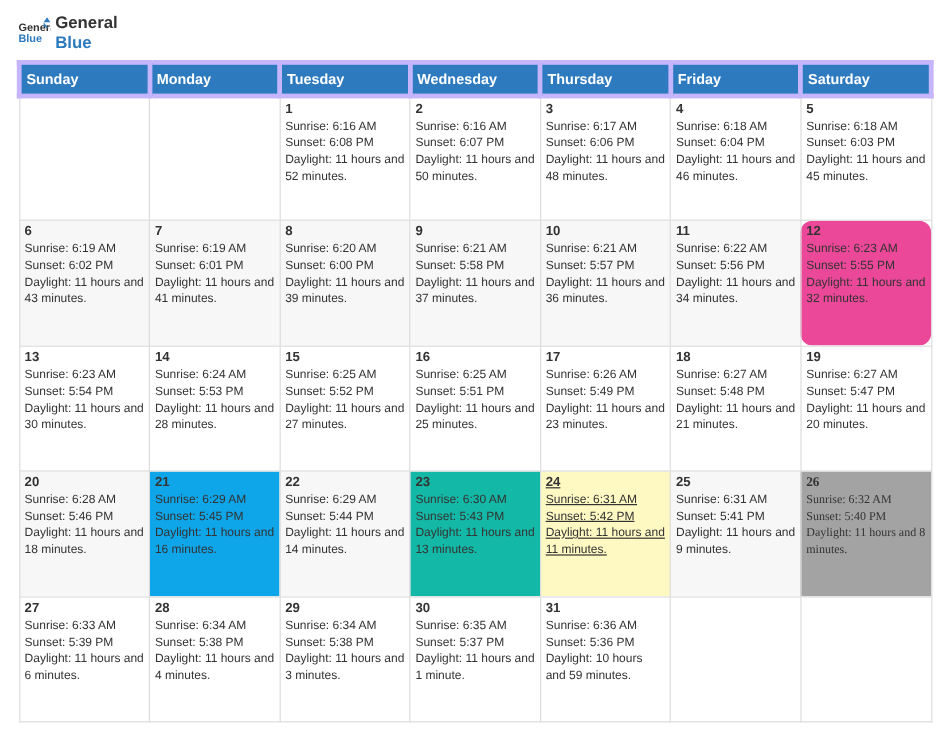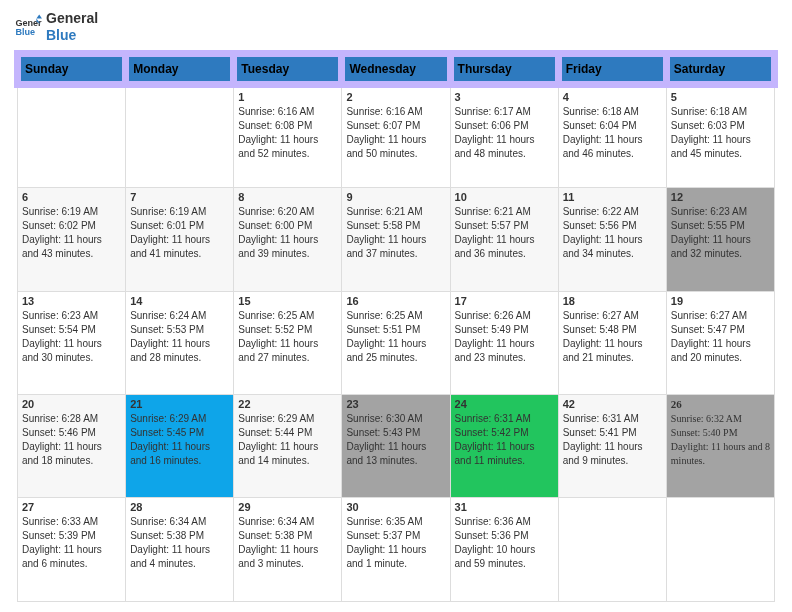--- a/index.html
+++ b/index.html
@@ -46,26 +46,26 @@
       font-size: 13px;
       color: #555;
     }
     .calendar {
       width: 100%;
       border-collapse: collapse;
       flex: 1;
     }
     .calendar th {
       background: #2e7abf;
-      color: #000000;
+      color: #ffffff;
       font-size: 12px;
       font-weight: bold;
       padding: 5px 4px;
       text-align: left;
-      border: 7px solid #c4b5fd;
+      border: 4px solid #c4b5fd;
     }
     .calendar td {
       border: 1px solid #ddd;
       vertical-align: top;
       padding: 3px 4px;
       width: calc(100% / 7);
       background: #fff;
       font-size: 9.5px;
       color: #333;
       height: 80px;
@@ -166,21 +166,21 @@
             <div class="cell-text">Sunrise: 6:21 AM<br>Sunset: 5:58 PM<br>Daylight: 11 hours and 37 minutes.</div>
           </td>
           <td style="background: rgb(247, 247, 247); margin-left: 37px;">
             <span class="day-num">10</span>
             <div class="cell-text">Sunrise: 6:21 AM<br>Sunset: 5:57 PM<br>Daylight: 11 hours and 36 minutes.</div>
           </td>
           <td style="background: rgb(247, 247, 247);">
             <span class="day-num">11</span>
             <div class="cell-text">Sunrise: 6:22 AM<br>Sunset: 5:56 PM<br>Daylight: 11 hours and 34 minutes.</div>
           </td>
-          <td style="background: #a3a3a3;">
+          <td style="background: #ec4899; border-radius: 10px;">
             <span class="day-num">12</span>
             <div class="cell-text">Sunrise: 6:23 AM<br>Sunset: 5:55 PM<br>Daylight: 11 hours and 32 minutes.</div>
           </td>
         </tr>
         <tr>
           <td>
             <span class="day-num">13</span>
             <div class="cell-text">Sunrise: 6:23 AM<br>Sunset: 5:54 PM<br>Daylight: 11 hours and 30 minutes.</div>
           </td>
           <td>
@@ -214,30 +214,30 @@
             <div class="cell-text">Sunrise: 6:28 AM<br>Sunset: 5:46 PM<br>Daylight: 11 hours and 18 minutes.</div>
           </td>
           <td style="background: #0ea5e9;">
             <span class="day-num">21</span>
             <div class="cell-text">Sunrise: 6:29 AM<br>Sunset: 5:45 PM<br>Daylight: 11 hours and 16 minutes.</div>
           </td>
           <td style="background: rgb(247, 247, 247); margin-top: 43px;">
             <span class="day-num">22</span>
             <div class="cell-text">Sunrise: 6:29 AM<br>Sunset: 5:44 PM<br>Daylight: 11 hours and 14 minutes.</div>
           </td>
-          <td style="background: #a3a3a3;">
+          <td style="background: #14b8a6;">
             <span class="day-num">23</span>
             <div class="cell-text">Sunrise: 6:30 AM<br>Sunset: 5:43 PM<br>Daylight: 11 hours and 13 minutes.</div>
           </td>
-          <td style="background: #22c55e;">
+          <td style="background: #fef9c3; text-decoration: underline;">
             <span class="day-num">24</span>
             <div class="cell-text">Sunrise: 6:31 AM<br>Sunset: 5:42 PM<br>Daylight: 11 hours and 11 minutes.</div>
           </td>
           <td style="background: rgb(247, 247, 247);">
-            <span class="day-num">42</span>
+            <span class="day-num">25</span>
             <div class="cell-text">Sunrise: 6:31 AM<br>Sunset: 5:41 PM<br>Daylight: 11 hours and 9 minutes.</div>
           </td>
           <td style="background: #a3a3a3; font-family: Liberation Serif, serif;">
             <span class="day-num">26</span>
             <div class="cell-text">Sunrise: 6:32 AM<br>Sunset: 5:40 PM<br>Daylight: 11 hours and 8 minutes.</div>
           </td>
         </tr>
         <tr>
           <td>
             <span class="day-num">27</span>

